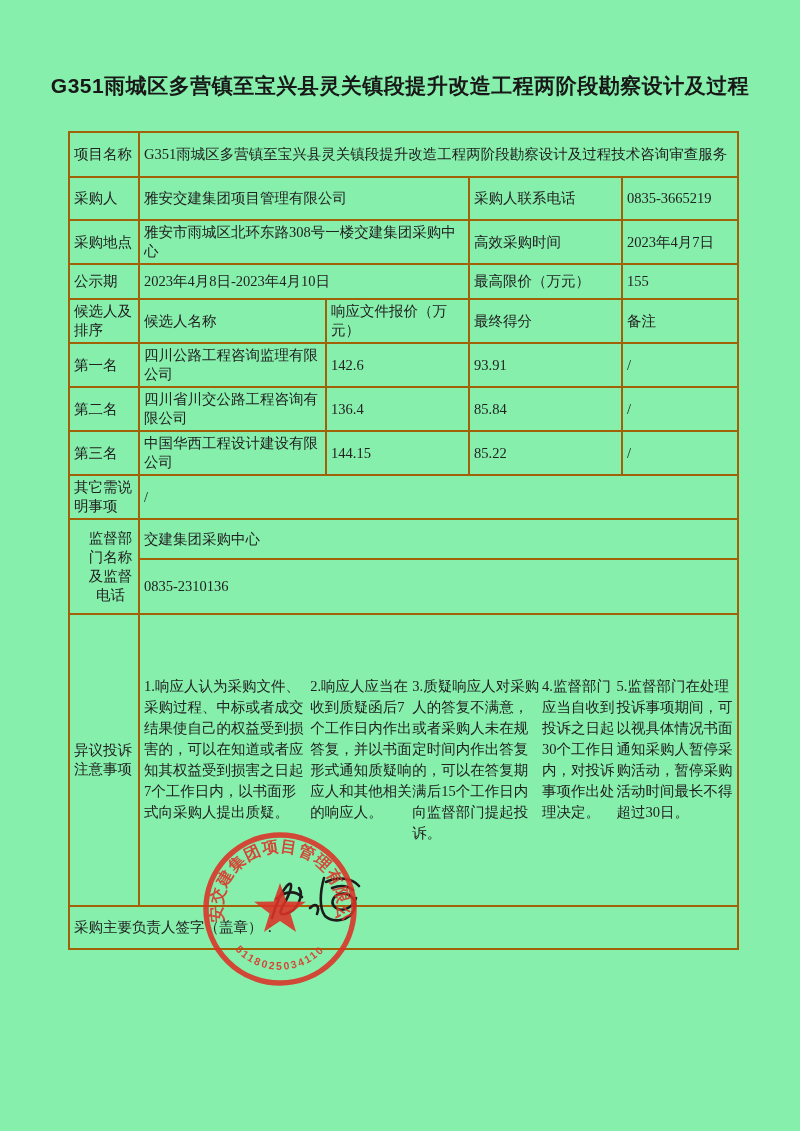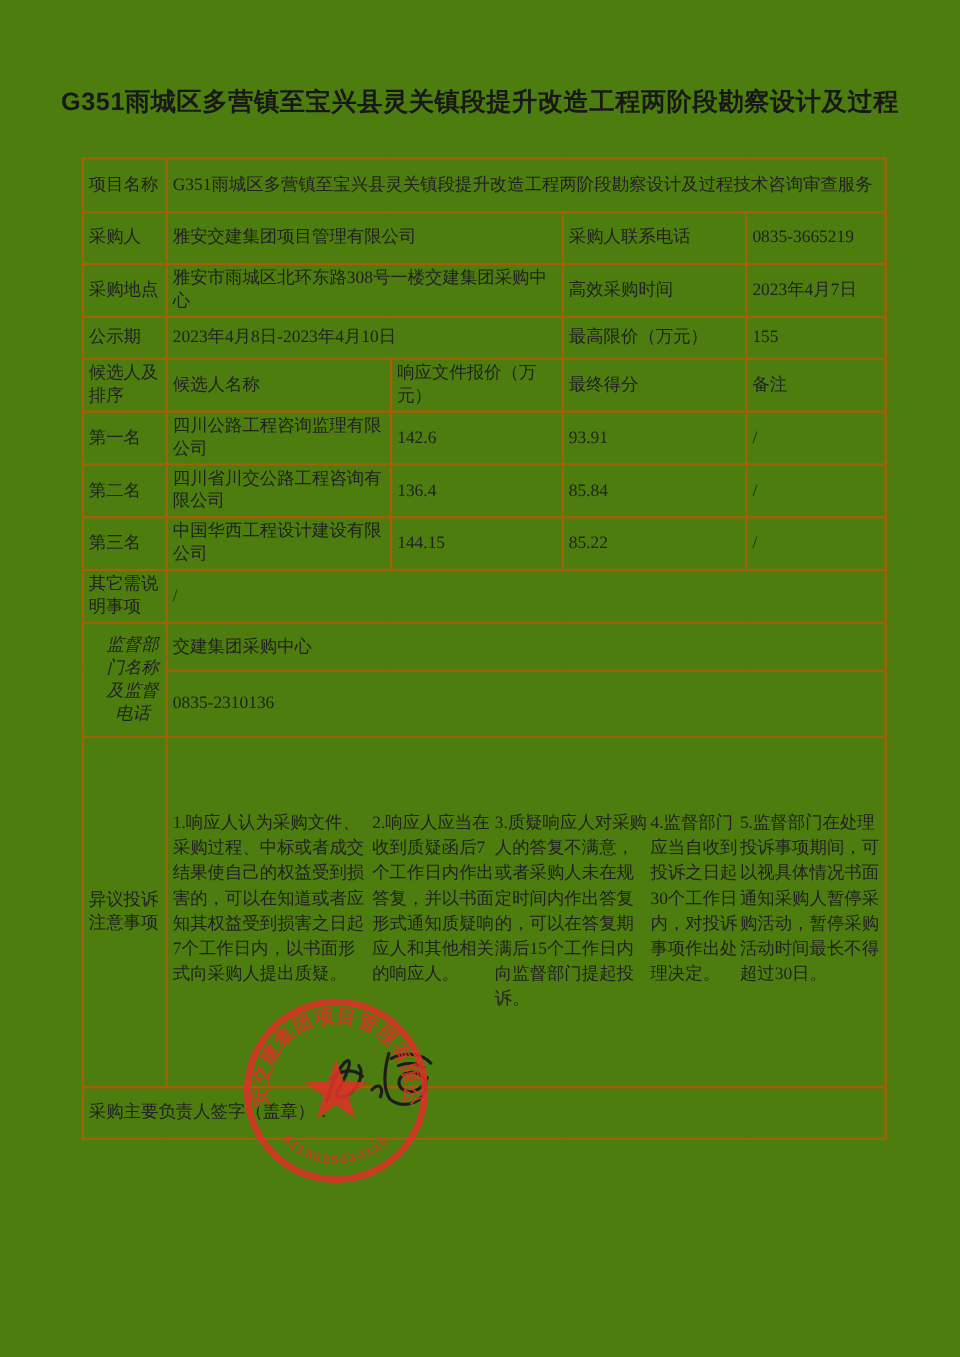--- a/index.html
+++ b/index.html
@@ -4,21 +4,21 @@
 <style>
   html, body {
     margin: 0;
     padding: 0;
     background: #ffffff;
   }
   .page {
     position: relative;
     width: 800px;
     height: 1131px;
-    background: #4d7c0f;
+    background: #86efac;
     font-family: "Liberation Serif", serif;
     color: #1f1f1f;
     overflow: hidden;
   }
   .doc-title {
     position: absolute;
     left: 50px;
     top: 72px;
     width: 700px;
     text-align: center;
@@ -146,21 +146,21 @@
         <td class="lft">中国华西工程设计建设有限公司</td>
         <td class="ctr">144.15</td>
         <td class="ctr">85.22</td>
         <td class="ctr">/</td>
       </tr>
       <tr style="height:38px">
         <td class="lbl">其它需说明事项</td>
         <td class="ctr" colspan="4">/</td>
       </tr>
       <tr style="height:40px">
-        <td class="lbl" rowspan="2" style="text-align:center;padding-left:14px;padding-right:1px;font-style:italic;">监督部门名称及监督电话</td>
+        <td class="lbl" rowspan="2" style="text-align:center;padding-left:14px;padding-right:1px;">监督部门名称及监督电话</td>
         <td class="ctr" colspan="4">交建集团采购中心</td>
       </tr>
       <tr style="height:55px">
         <td class="ctr" colspan="4">0835-2310136</td>
       </tr>
       <tr style="height:292px">
         <td class="lbl">异议投诉注意事项</td>
         <td class="lft complaint-cell" colspan="4">
           <div class="complaint-inner">
             <div>1.响应人认为采购文件、采购过程、中标或者成交结果使自己的权益受到损害的，可以在知道或者应知其权益受到损害之日起7个工作日内，以书面形式向采购人提出质疑。</div>

